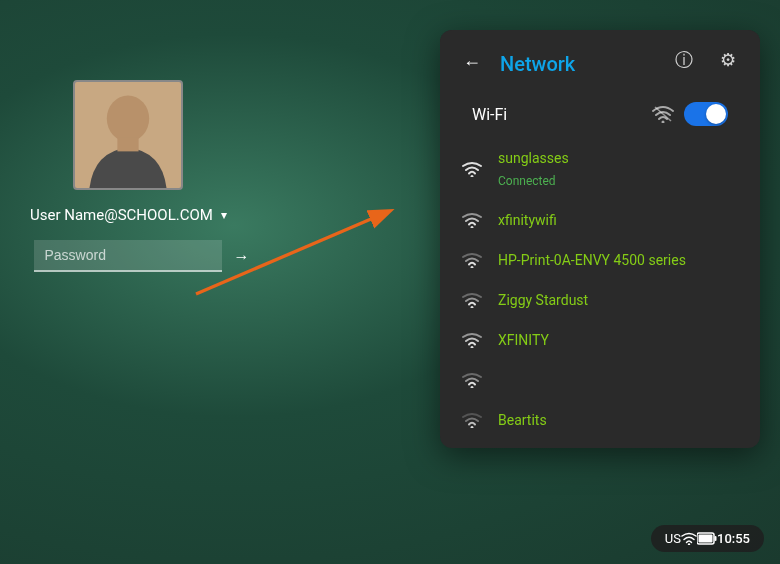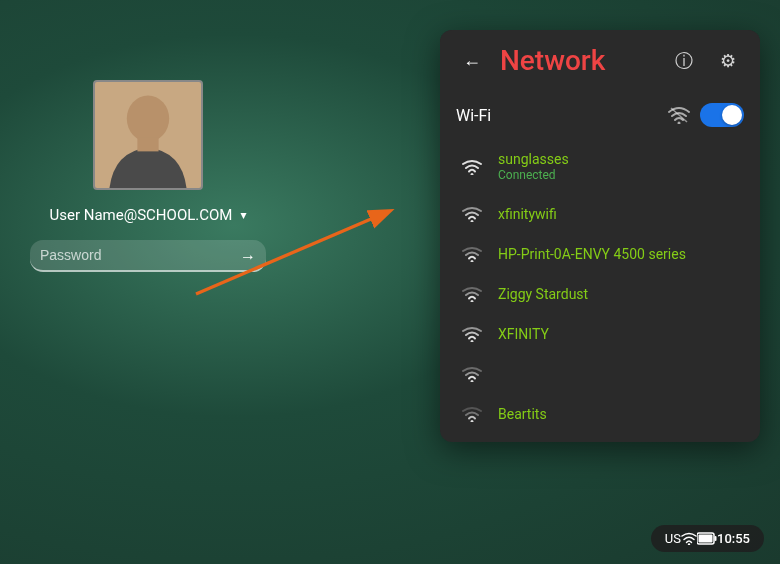--- a/index.html
+++ b/index.html
@@ -62,24 +62,23 @@
     .chevron-down {
       color: white;
       font-size: 12px;
     }
 
     .password-row {
       display: flex;
       align-items: center;
       background: rgba(255,255,255,0.15);
       border-bottom: 2px solid rgba(255,255,255,0.6);
-      width: 236px;
+      width: 188px;
       padding: 6px 10px;
       gap: 8px;
-      border-radius: 13px;
     }
 
     .password-input {
       background: transparent;
       border: none;
       outline: none;
       color: rgba(255,255,255,0.7);
       font-size: 14px;
       flex: 1;
       letter-spacing: 2px;
@@ -138,24 +137,25 @@
       padding: 4px;
       border-radius: 50%;
       display: flex;
       align-items: center;
       justify-content: center;
       width: 32px;
       height: 32px;
     }
 
     .panel-title {
-      color: #ef4444;
-      font-size: 28px;
+      color: #0ea5e9;
+      font-size: 20px;
       font-weight: 500;
       flex: 1;
+      margin-top: 8px;
     }
 
     .header-icon-btn {
       background: none;
       border: none;
       color: rgba(255,255,255,0.8);
       font-size: 18px;
       cursor: pointer;
       padding: 4px;
       border-radius: 50%;
@@ -168,21 +168,21 @@
 
     .panel-content {
       padding: 0 0 8px 0;
     }
 
     
     .wifi-header {
       display: flex;
       align-items: center;
       justify-content: space-between;
-      padding: 12px 16px;
+      padding: 12px 32px;
     }
 
     .wifi-label {
       color: white;
       font-size: 16px;
       font-weight: 400;
     }
 
     .wifi-toggle-area {
       display: flex;
@@ -237,21 +237,21 @@
     }
 
     .network-name {
       color: #84cc16;
       font-size: 14px;
       font-weight: 400;
     }
 
     .network-status {
       font-size: 12px;
-      margin-top: 1px;
+      margin-top: 8px;
     }
 
     .status-connected {
       color: #4caf50;
     }
 
     
     .status-bar {
       position: absolute;
       bottom: 12px;

